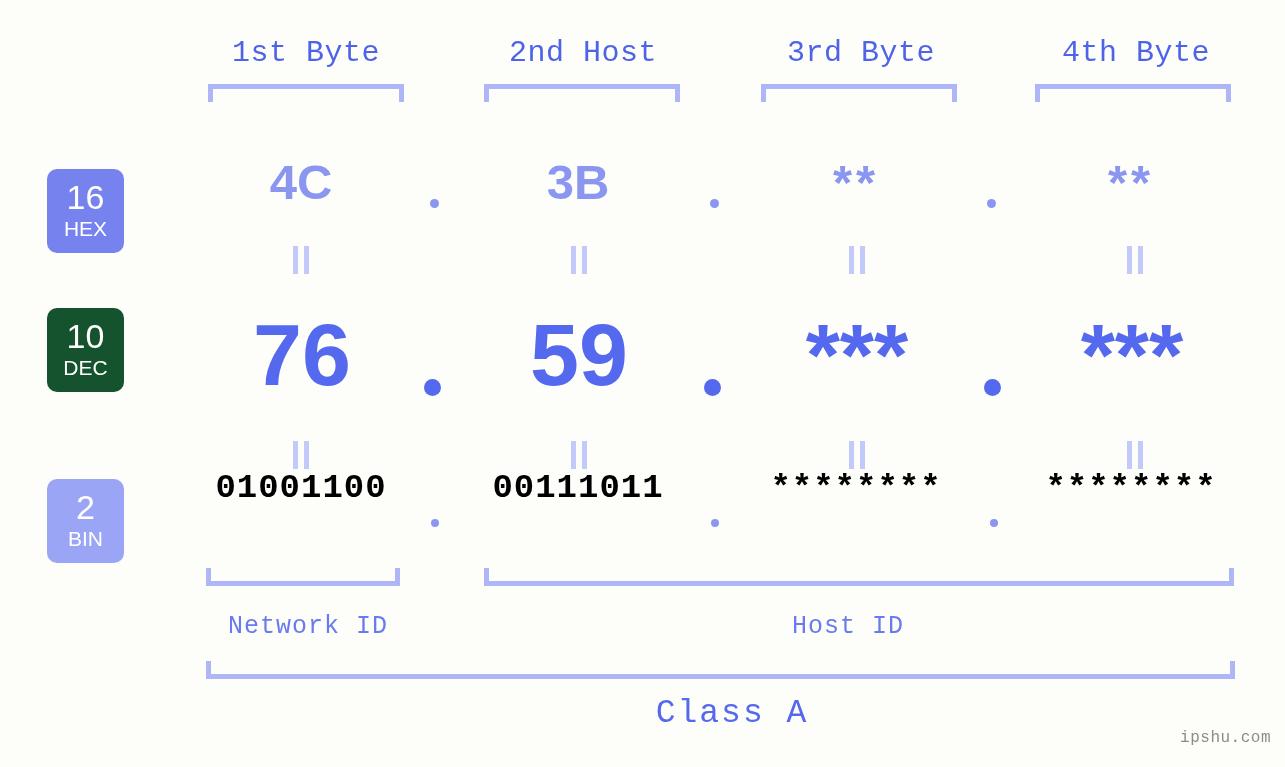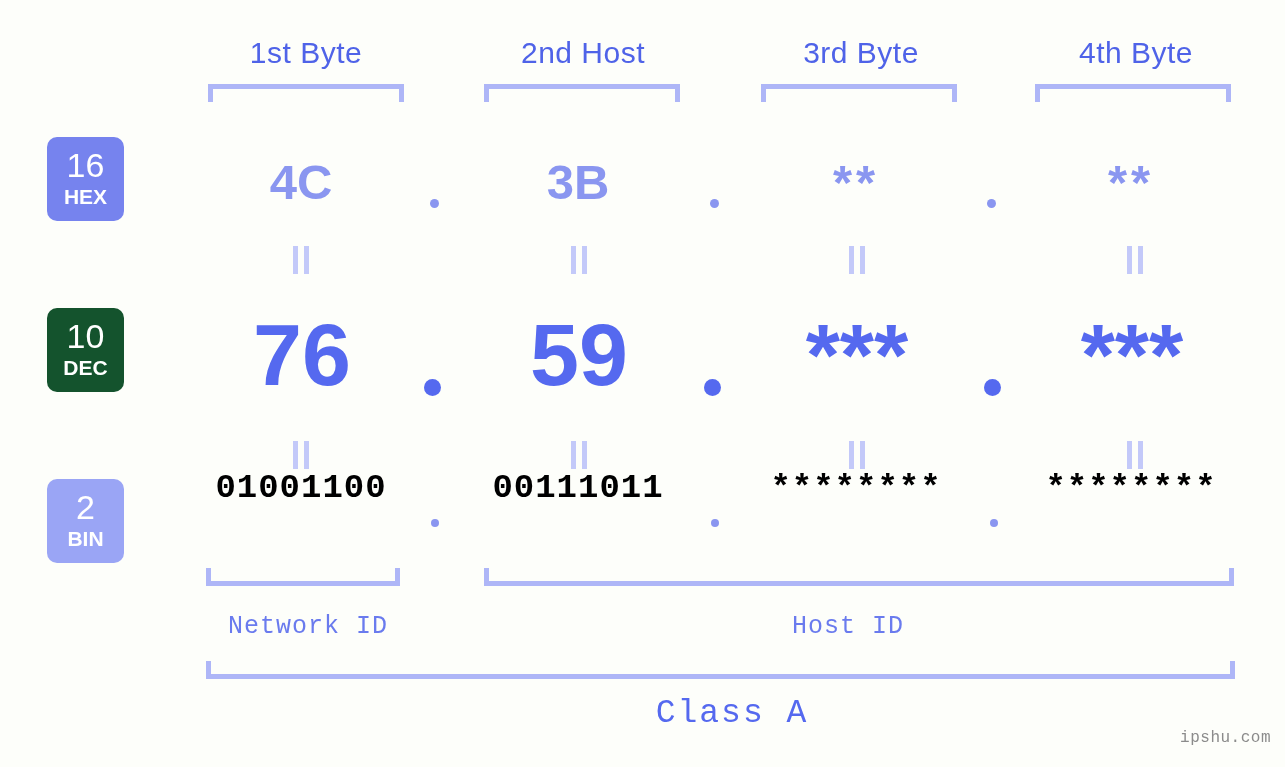--- a/index.html
+++ b/index.html
@@ -23,21 +23,21 @@
 
   
   .byte-header {
     position: absolute;
     top: 32px;
     height: 42px;
     line-height: 42px;
     text-align: center;
     font-size: 30px;
     color: #4f63e8;
-    font-family: Liberation Sans, sans-serif;
+    font-family: Liberation Mono, monospace;
     letter-spacing: 0.5px;
     white-space: nowrap;
   }
 
   
   .bracket {
     position: absolute;
     box-sizing: border-box;
   }
   .bracket-down {
@@ -68,21 +68,21 @@
     display: block;
     font-size: 34px;
     line-height: 40px;
     padding-top: 8px;
     font-weight: 400;
   }
   .badge .unit {
     display: block;
     font-size: 21px;
     line-height: 24px;
-    font-weight: 700;
+    font-weight: 400;
   }
 
   
   .cell {
     position: absolute;
     text-align: center;
     white-space: nowrap;
     font-weight: bold;
   }
 
@@ -182,21 +182,21 @@
   <div class="byte-header" style="left:196px; width:220px;">1st Byte</div>
   <div class="byte-header" style="left:473px; width:220px;">2nd Host</div>
   <div class="byte-header" style="left:751px; width:220px;">3rd Byte</div>
   <div class="byte-header" style="left:1026px; width:220px;">4th Byte</div>
 
   <div class="bracket bracket-down" style="left:208px; top:84px; width:196px;"></div>
   <div class="bracket bracket-down" style="left:484px; top:84px; width:196px;"></div>
   <div class="bracket bracket-down" style="left:761px; top:84px; width:196px;"></div>
   <div class="bracket bracket-down" style="left:1035px; top:84px; width:196px;"></div>
 
-  <div class="badge" style="top:137px; background:#7683ee;">
+  <div class="badge" style="top:169px; background:#7683ee;">
     <span class="num">16</span>
     <span class="unit">HEX</span>
   </div>
   <div class="badge" style="top:308px; background:#14532d;">
     <span class="num">10</span>
     <span class="unit">DEC</span>
   </div>
   <div class="badge" style="top:479px; background:#9aa5f5;">
     <span class="num">2</span>
     <span class="unit">BIN</span>

